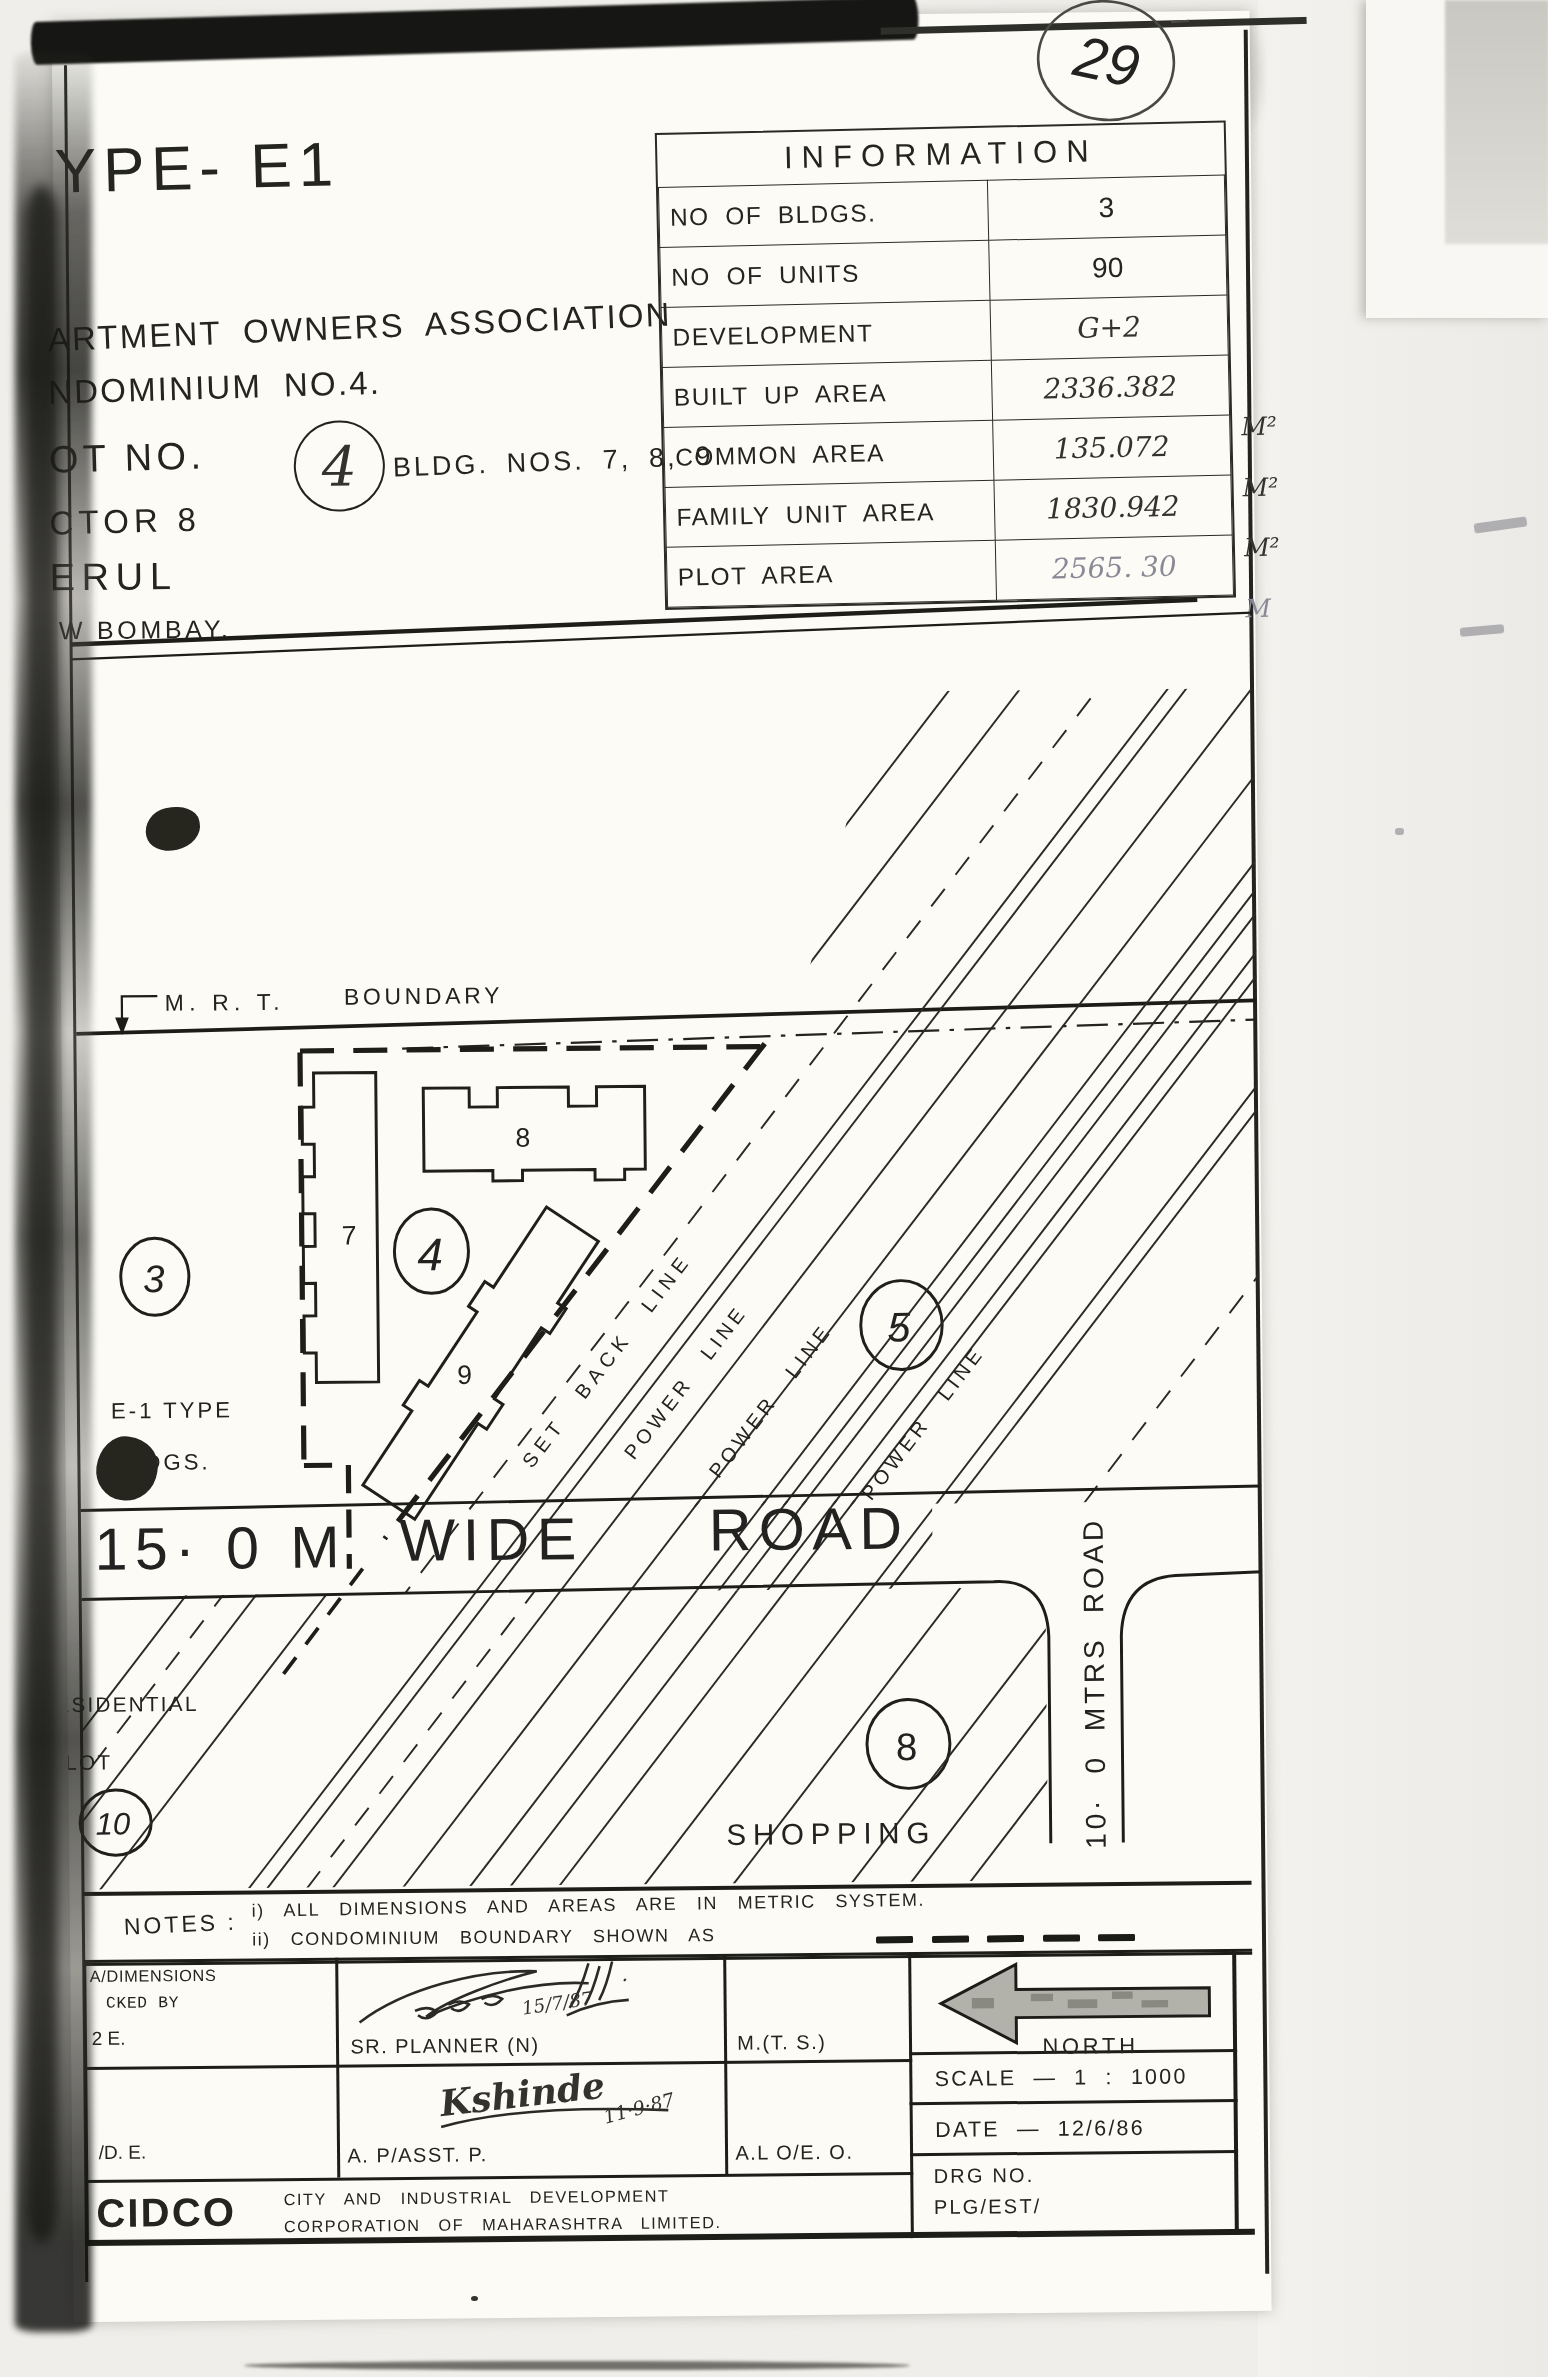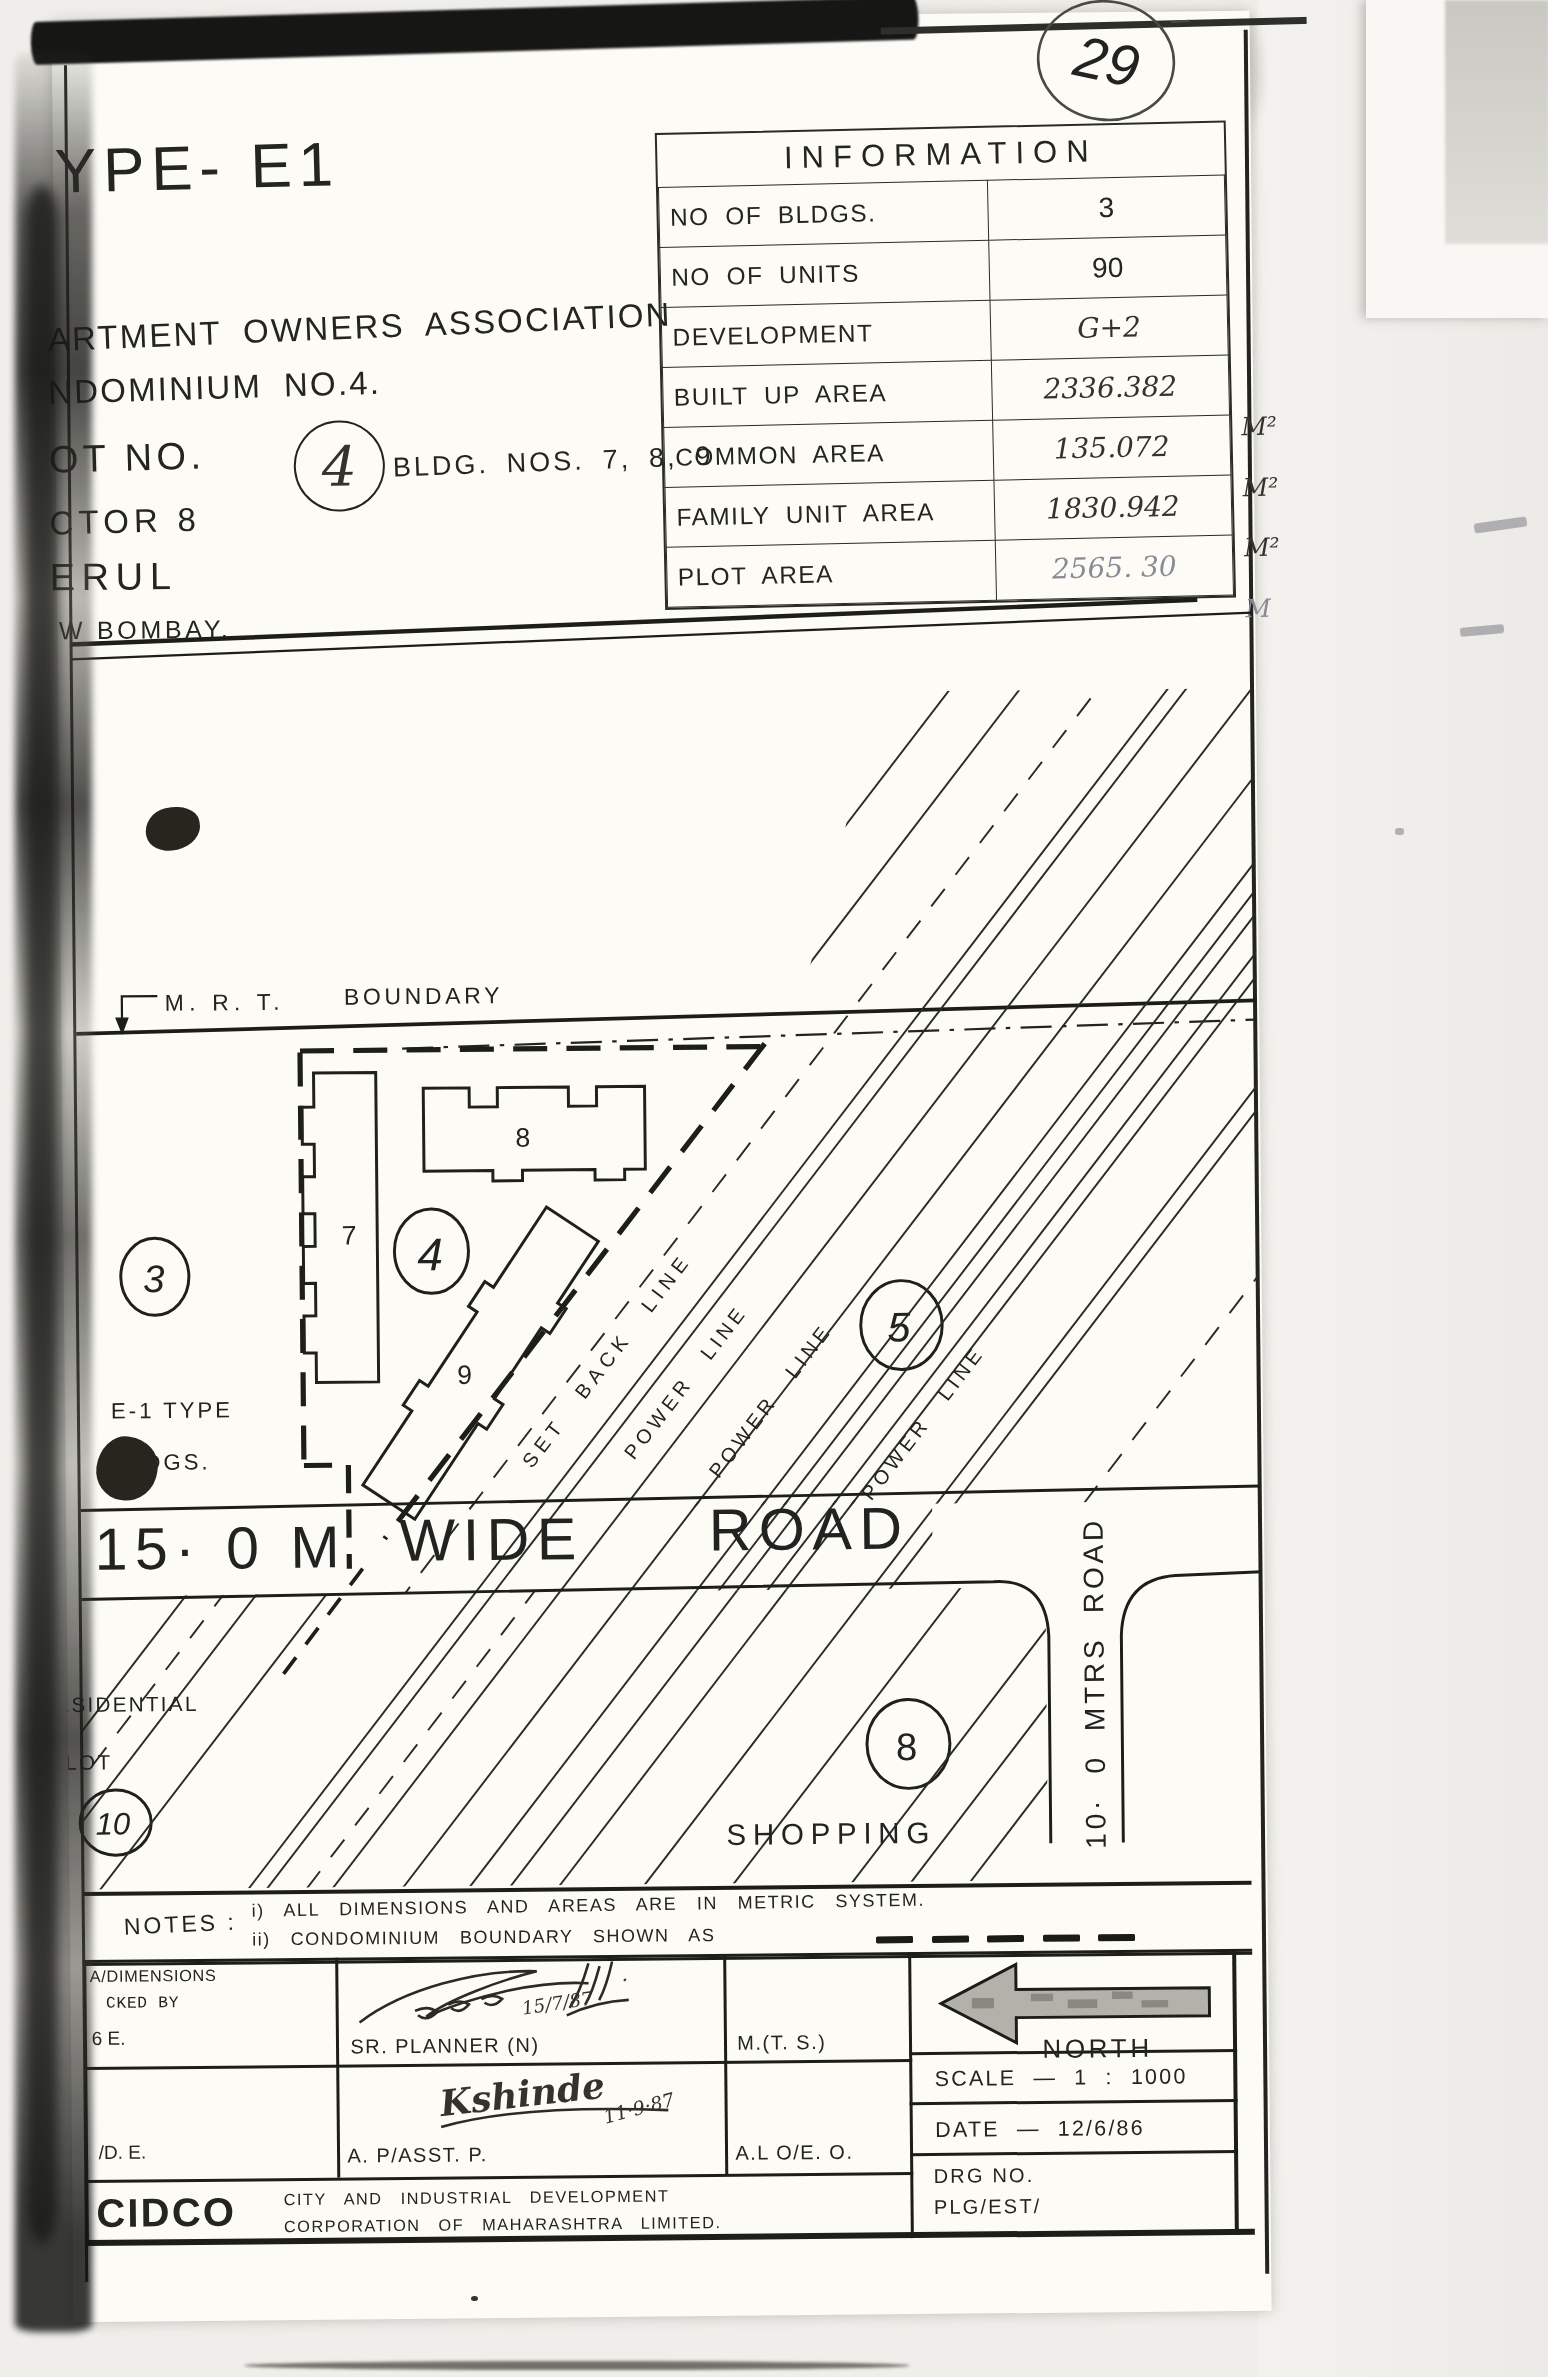--- a/index.html
+++ b/index.html
@@ -314,21 +314,21 @@
       <div class="abs bline" style="left:825px;top:0;width:3px;height:286px;"></div>
       <div class="abs bline" style="left:1149px;top:0;width:3.7px;height:286px;"></div>
       <div class="abs bline" style="left:0;top:107px;width:828px;height:3px;"></div>
       <div class="abs bline" style="left:0;top:220px;width:828px;height:3px;"></div>
       <div class="abs bline" style="left:825px;top:100px;width:328px;height:3px;"></div>
       <div class="abs bline" style="left:825px;top:150px;width:328px;height:3px;"></div>
       <div class="abs bline" style="left:825px;top:201px;width:328px;height:3px;"></div>
 
       <div class="abs draft small" style="left:6px;top:7.4px;">A/DIMENSIONS</div>
       <div class="abs draft small" style="left:22px;top:34px;font-family:Liberation Mono, monospace;">CKED BY</div>
-      <div class="abs draft" style="left:7.4px;top:68px;font-size:19px;">6 E.</div>
+      <div class="abs draft" style="left:7.4px;top:68px;font-size:19px;">2 E.</div>
       <div class="abs draft" style="left:13.3px;top:182px;font-size:19px;">/D. E.</div>
 
       <svg class="abs" style="left:261px;top:1.5px;" width="370" height="78" viewBox="0 0 500 105">
         <g fill="none" stroke="#2b2a26" stroke-width="3.5">
           <path d="M20,85 C80,40 180,15 260,18 C210,30 140,55 110,78 C170,52 260,30 330,35"></path>
           <path d="M95,70 q18,-8 30,2 q-14,14 -26,4 M140,62 q16,-8 28,0 q-12,14 -24,5 M185,55 q16,-8 28,0 q-12,13 -24,5"></path>
           <path d="M330,8 q-12,40 -26,60 M345,12 q-10,36 -20,52 M362,6 q-8,34 -18,52 M378,30 l2,2"></path>
           <path d="M300,78 q40,-18 84,-20"></path>
         </g>
       </svg>
@@ -347,21 +347,21 @@
       <svg class="abs" style="left:836px;top:6px;" width="311" height="90" viewBox="0 0 420 122">
         <polygon points="28,62 130,10 130,44 392,44 392,82 130,82 130,116" fill="#b2b1aa" stroke="#1c1c19" stroke-width="4"></polygon>
         <g fill="#6e6d66" opacity="0.6">
           <rect x="150" y="50" width="30" height="10"></rect>
             <rect x="200" y="58" width="40" height="12"></rect>
           <rect x="260" y="48" width="28" height="10"></rect>
             <rect x="300" y="60" width="36" height="10"></rect>
           <rect x="70" y="55" width="30" height="14"></rect>
         </g>
       </svg>
-      <div class="abs draft" style="left:958px;top:83px;font-size:26px;letter-spacing:3.7px;">NORTH</div>
+      <div class="abs draft" style="left:958px;top:83px;font-size:22px;letter-spacing:3.7px;">NORTH</div>
 
       <div class="abs draft" style="left:850px;top:115px;font-size:21.5px;letter-spacing:2.2px;word-spacing:9px;">SCALE — 1 : 1000</div>
       <div class="abs draft" style="left:850px;top:166px;font-size:21.5px;letter-spacing:2.2px;word-spacing:9px;">DATE — 12/6/86</div>
       <div class="abs draft" style="left:848px;top:213px;font-size:20px;letter-spacing:2.2px;text-align:right;">DRG NO.</div>
       <div class="abs draft" style="left:848px;top:244px;font-size:20px;letter-spacing:2.2px;">PLG/EST/</div>
 
       <div class="abs draft" id="cidco" style="left:10.4px;top:231px;">CIDCO</div>
       <div class="abs draft co" style="left:198px;top:232px;">CITY AND INDUSTRIAL DEVELOPMENT</div>
       <div class="abs draft co" style="left:198px;top:259px;">CORPORATION OF MAHARASHTRA LIMITED.</div>
     </div>

